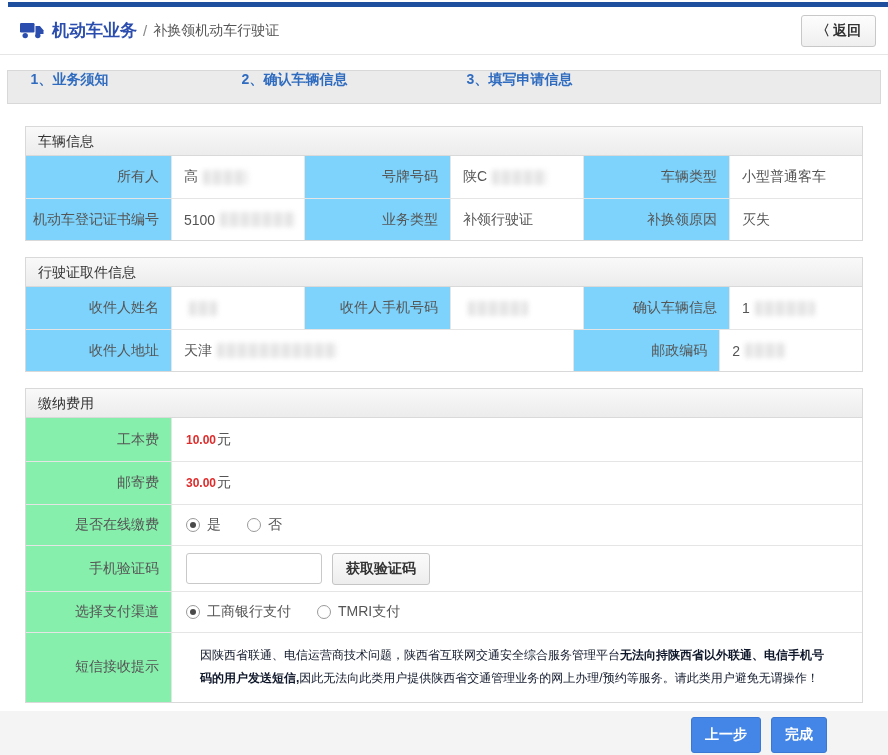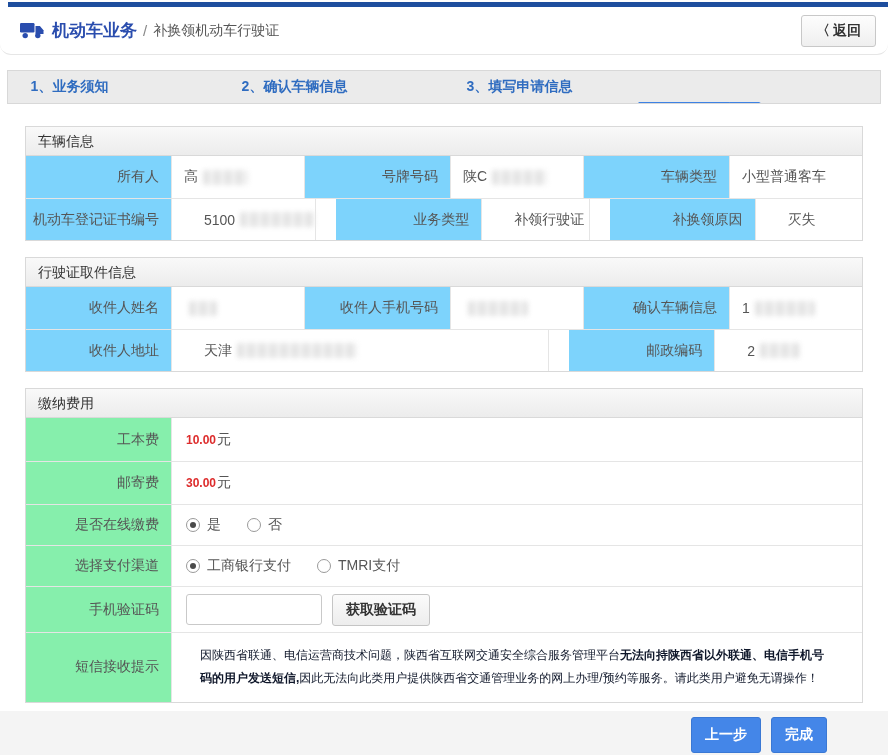--- a/index.html
+++ b/index.html
@@ -1,39 +1,39 @@
 <!DOCTYPE html>
 <html><head>
 <meta charset="utf-8">
 <style>
   * { margin:0; padding:0; box-sizing:border-box; }
   html,body { width:888px; background:#fff; font-family:"Liberation Sans","DejaVu Sans",sans-serif; font-size:14px; color:#555; }
   .topbar { height:5px; background:#1e4e9e; margin:2px 0 0 8px; }
 
   
-  .page-header { display:flex; align-items:center; height:48px; padding:0 12px 0 20px; border-bottom:1px solid #e6e6e6; background:#fff;border-radius:11px; }
+  .page-header { display:flex; align-items:center; height:48px; padding:0 12px 0 20px; border-bottom:1px solid #e6e6e6; background:#fff; }
   .truck-icon { display:inline-flex; margin-right:8px; }
   .hd-title { color:#2a4dae; font-size:17px; font-weight:bold; }
   .hd-sep { color:#888; margin:0 6px; font-size:15px; }
   .hd-sub { color:#555; font-size:14px; }
   .back-btn { margin-left:auto; padding:6px 14px; background:linear-gradient(#fdfdfd,#efefef); border:1px solid #c8c8c8; border-radius:3px; color:#333; font-size:14px; font-weight:bold; cursor:pointer; }
   .back-btn .chev { margin-right:3px; font-weight:bold; }
 
   
-  .steps { display:flex; align-items:center; height:34px; margin:15px 7px 0; background:#ebebeb; border:1px solid #d8d8d8; overflow:hidden;gap:48px; }
+  .steps { display:flex; align-items:flex-start; height:34px; margin:15px 7px 0; background:#ebebeb; border:1px solid #d8d8d8; overflow:hidden;gap:48px; }
   .step { width:123px; display:flex; align-items:center; justify-content:center; color:#2f6cc0; font-weight:bold; font-size:14px; cursor:pointer; }
   .step-sep { width:2px; background:#f8f8f8; transform:skewX(-20deg); margin:0 2px; }
   .step.active { width:152px; margin-left:-6px; background:#3d82e4; color:#fef9c3; clip-path:polygon(16px 0, calc(100% - 16px) 0, 100% 50%, calc(100% - 16px) 100%, 0 100%);margin-top:48px; }
 
   
   .panel { margin:22px 25px 0; border:1px solid #d9d9d9; }
   .panel + .panel { margin-top:16px; }
   .panel-hd { height:29px; line-height:29px; padding-left:12px; background:linear-gradient(#f9f9f9,#ececec); border-bottom:1px solid #d9d9d9; color:#333; font-size:14px; }
   .grid-row { display:flex; min-height:42px; }
-  .grid-row + .grid-row { border-top:1px solid #e5e5e5;gap:20px; }
+  .grid-row + .grid-row { border-top:1px solid #e5e5e5; }
   .cell-label { width:146px; flex:0 0 146px; background:#7dd3fc; display:flex; align-items:center; justify-content:flex-end; padding-right:12px; color:#555; border-right:1px solid #e5e5e5; }
   .cell-value { flex:1 1 0; background:#fff; display:flex; align-items:center; padding-left:12px; color:#555; border-right:1px solid #e5e5e5; }
   .cell-value.span3 { flex:3 1 0; }
   .grid-row .cell-value:last-child { border-right:none; }
 
   .blur-blob { display:inline-block; height:15px; border-radius:3px; margin-left:5px; vertical-align:middle;
     background:repeating-linear-gradient(90deg,#dcdcdc 0 6px,#efefef 6px 11px); filter:blur(2.5px); opacity:.8; }
   .w28{width:28px} .w40{width:40px} .w45{width:45px} .w55{width:55px} .w60{width:60px} .w75{width:75px} .w120{width:120px}
 
   
@@ -180,39 +180,39 @@
         <span class="radio checked"></span>
         <span class="radio-text">是</span>
       </span>
       <span class="radio-opt">
         <span class="radio"></span>
         <span class="radio-text">否</span>
       </span>
     </div>
   </div>
 
+  <div class="pay-row row-code">
+    <div class="pay-label">手机验证码</div>
+    <div class="pay-value">
+      <input class="code-input" type="text" value="" style="">
+      <button class="code-btn">获取验证码</button>
+    </div>
+  </div>
+
   <div class="pay-row row-radio">
     <div class="pay-label">选择支付渠道</div>
     <div class="pay-value">
       <span class="radio-opt">
         <span class="radio checked"></span>
         <span class="radio-text">工商银行支付</span>
       </span>
       <span class="radio-opt">
         <span class="radio"></span>
         <span class="radio-text">TMRI支付</span>
       </span>
-    </div>
-  </div>
-
-  <div class="pay-row row-code">
-    <div class="pay-label">手机验证码</div>
-    <div class="pay-value">
-      <input class="code-input" type="text" value="" style="">
-      <button class="code-btn">获取验证码</button>
     </div>
   </div>
 
   <div class="pay-row row-sms">
     <div class="pay-label">短信接收提示</div>
     <div class="pay-value" style="display:block;">
       <div class="sms-text">
         <span>因陕西省联通、电信运营商技术问题，陕西省互联网交通安全综合服务管理平台</span><span class="seg-bold">无法向持陕西省以外联通、电信手机号码的用户发送短信,</span><span>因此无法向此类用户提供陕西省交通管理业务的网上办理/预约等服务。请此类用户避免无谓操作！</span>
       </div>
     </div>

